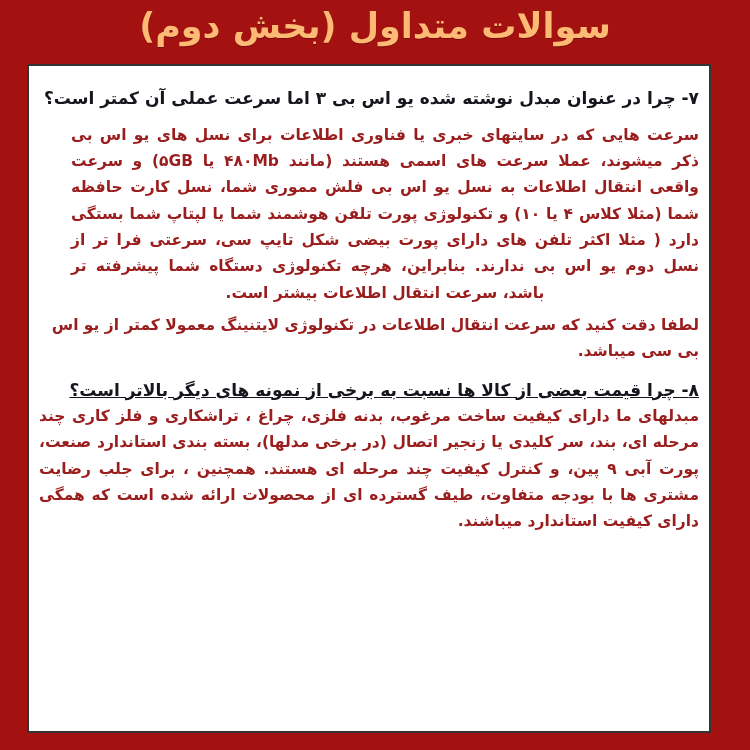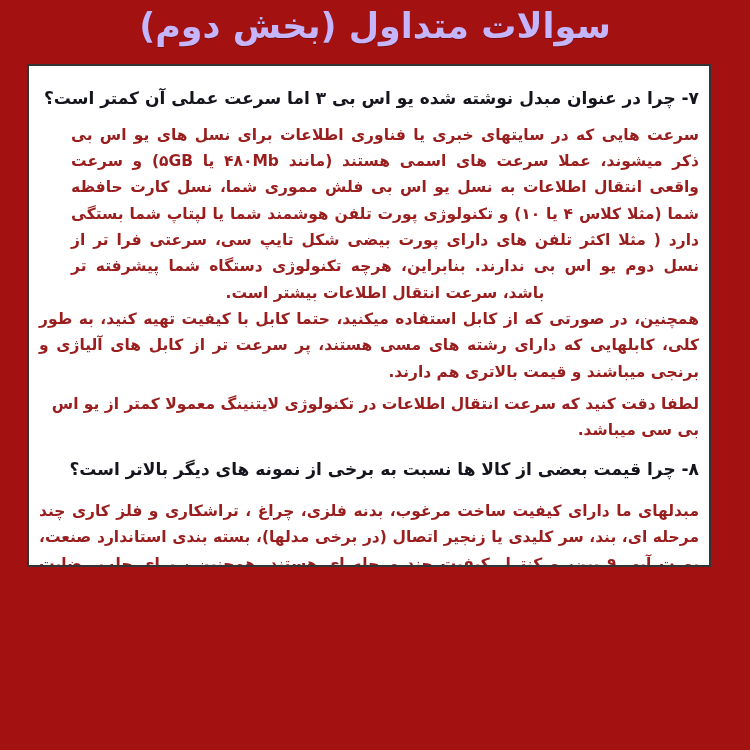--- a/index.html
+++ b/index.html
@@ -20,50 +20,51 @@
     background: #A31111;
   }
   .poster-title {
     position: absolute;
     top: 6px;
     left: 0;
     right: 0;
     margin: 0;
     text-align: center;
     direction: rtl;
-    color: #c4b5fd;
+    color: #fdba74;
     font-size: 35px;
     font-weight: bold;
     letter-spacing: 0.5px;
     text-shadow: 0 1px 0 rgba(0,0,0,0.25);
   }
   .panel {
     position: absolute;
     left: 27px;
     top: 64px;
     width: 684px;
-    height: 503px;
+    height: 669px;
     box-sizing: border-box;
     background: #FFFFFF;
     border: 2px solid #343434;
     padding: 20px 10px 12px 10px;
     direction: rtl;
     overflow: hidden;
   }
   .question-heading {
     margin: 0 0 10px 0;
     color: #15151D;
     font-size: 17px;
     font-weight: bold;
     text-align: right;
     line-height: 1.5;
   }
   .question-heading.q8 {
     margin-top: 13px;
-    margin-bottom: 16px;
+    margin-bottom: 0;
+    text-decoration: underline;
   }
   .answer {
     margin: 0;
     color: #9A1E1E;
     font-size: 15.5px;
     font-weight: bold;
     line-height: 1.7;
     text-align: justify;
     text-align-last: right;
   }
@@ -84,21 +85,20 @@
 <div class="frame">
 
   <h1 class="poster-title">سوالات متداول (بخش دوم)</h1>
 
   <div class="panel">
 
     <h2 class="question-heading">۷- چرا در عنوان مبدل نوشته شده یو اس بی ۳ اما سرعت عملی آن کمتر است؟</h2>
 
     <p class="answer center-last">سرعت هایی که در سایتهای خبری یا فناوری اطلاعات برای نسل های یو اس بی ذکر میشوند، عملا سرعت های اسمی هستند (مانند ۴۸۰Mb یا ۵GB) و سرعت واقعی انتقال اطلاعات به نسل یو اس بی فلش مموری شما، نسل کارت حافظه شما (مثلا کلاس ۴ یا ۱۰) و تکنولوژی پورت تلفن هوشمند شما یا لپتاپ شما بستگی دارد ( مثلا اکثر تلفن های دارای پورت بیضی شکل تایپ سی، سرعتی فرا تر از نسل دوم یو اس بی ندارند. بنابراین، هرچه تکنولوژی دستگاه شما پیشرفته تر باشد، سرعت انتقال اطلاعات بیشتر است.</p>
 
-    <p class="answer">همچنین، در صورتی که از کابل استفاده میکنید، حتما کابل با کیفیت تهیه کنید، به طور کلی، کابلهایی که دارای رشته های مسی هستند، پر سرعت تر از کابل های آلیاژی و برنجی میباشند و قیمت بالاتری هم دارند.</p>
 
     <p class="answer note">لطفا دقت کنید که سرعت انتقال اطلاعات در تکنولوژی لایتنینگ معمولا کمتر از یو اس بی سی میباشد.</p>
 
     <h2 class="question-heading q8">۸- چرا قیمت بعضی از کالا ها نسبت به برخی از نمونه های دیگر بالاتر است؟</h2>
 
     <p class="answer q8-answer">مبدلهای ما دارای کیفیت ساخت مرغوب، بدنه فلزی، چراغ ، تراشکاری و فلز کاری چند مرحله ای، بند، سر کلیدی یا زنجیر اتصال (در برخی مدلها)، بسته بندی استاندارد صنعت، پورت آبی ۹ پین، و کنترل کیفیت چند مرحله ای هستند. همچنین ، برای جلب رضایت مشتری ها با بودجه متفاوت، طیف گسترده ای از محصولات ارائه شده است که همگی دارای کیفیت استاندارد میباشند.</p>
 
   </div>
 </div>
 

